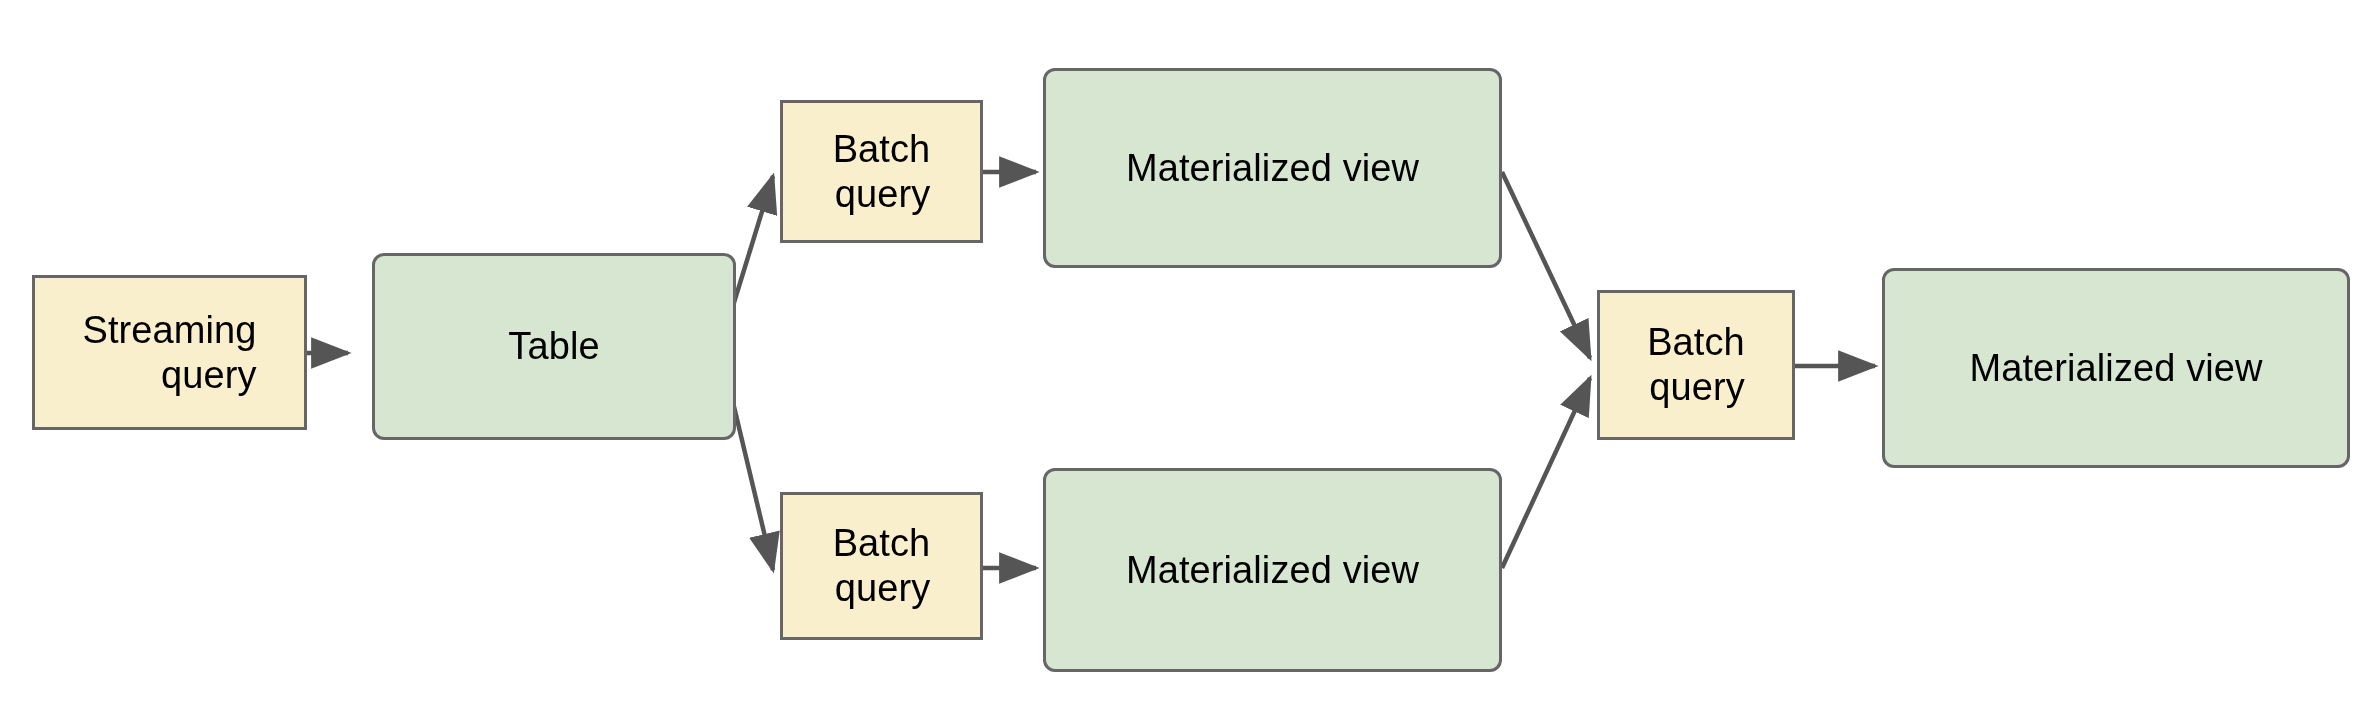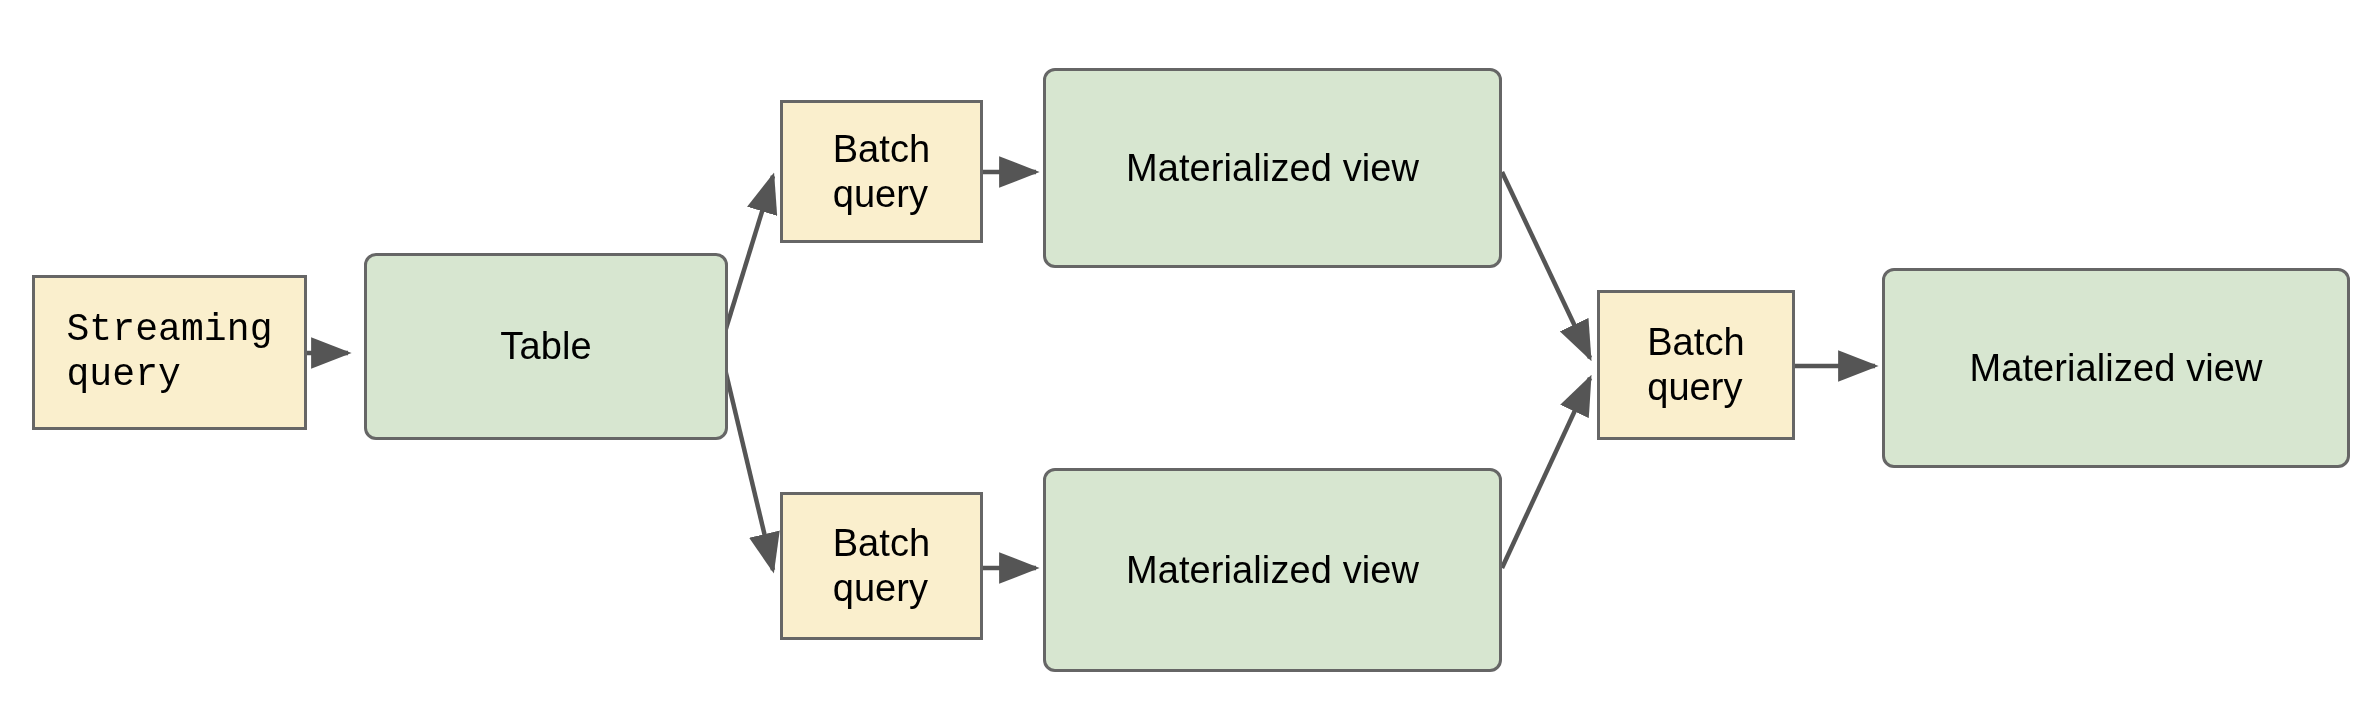--- a/index.html
+++ b/index.html
@@ -25,21 +25,21 @@
     width: 2370px;
     height: 720px;
     pointer-events: none;
   }
   .node {
     position: absolute;
     box-sizing: border-box;
     display: flex;
     align-items: center;
     justify-content: center;
-    text-align: left;
+    text-align: right;
     color: #000000;
     font-size: 38px;
     line-height: 1.18;
     letter-spacing: 0.1px;
     border: 3px solid #666666;
     white-space: pre-line;
     z-index: 2;
   }
   .node.query {
     background: #faefcd;
@@ -71,23 +71,23 @@
         <line x1="720" y1="348" x2="773" y2="570" marker-end="url(#arrowhead)"></line>
         <line x1="983" y1="172" x2="1036" y2="172" marker-end="url(#arrowhead)"></line>
         <line x1="983" y1="568" x2="1036" y2="568" marker-end="url(#arrowhead)"></line>
         <line x1="1502" y1="172" x2="1590" y2="358" marker-end="url(#arrowhead)"></line>
         <line x1="1502" y1="568" x2="1590" y2="378" marker-end="url(#arrowhead)"></line>
         <line x1="1795" y1="366" x2="1875" y2="366" marker-end="url(#arrowhead)"></line>
       </g>
   </svg>
 
   <div id="node-group">
-      <div class="node query" style="left: 32px; top: 275px; width: 275px; height: 155px; font-family: Liberation Mono, monospace;"><span class="node-label">Streaming
+      <div class="node query" style="left: 32px; top: 275px; width: 275px; height: 155px;"><span class="node-label">Streaming
 query</span></div>
-      <div class="node store" style="left: 364px; top: 253px; width: 364px; height: 187px;"><span class="node-label">Table</span></div>
+      <div class="node store" style="left: 372px; top: 253px; width: 364px; height: 187px;"><span class="node-label">Table</span></div>
       <div class="node query" style="left: 780px; top: 100px; width: 203px; height: 143px;"><span class="node-label">Batch
 query</span></div>
       <div class="node store" style="left: 1043px; top: 68px; width: 459px; height: 200px;"><span class="node-label">Materialized view</span></div>
       <div class="node query" style="left: 780px; top: 492px; width: 203px; height: 148px;"><span class="node-label">Batch
 query</span></div>
       <div class="node store" style="left: 1043px; top: 468px; width: 459px; height: 204px;"><span class="node-label">Materialized view</span></div>
       <div class="node query" style="left: 1597px; top: 290px; width: 198px; height: 150px;"><span class="node-label">Batch
 query</span></div>
       <div class="node store" style="left: 1882px; top: 268px; width: 468px; height: 200px;"><span class="node-label">Materialized view</span></div>
     </div>

